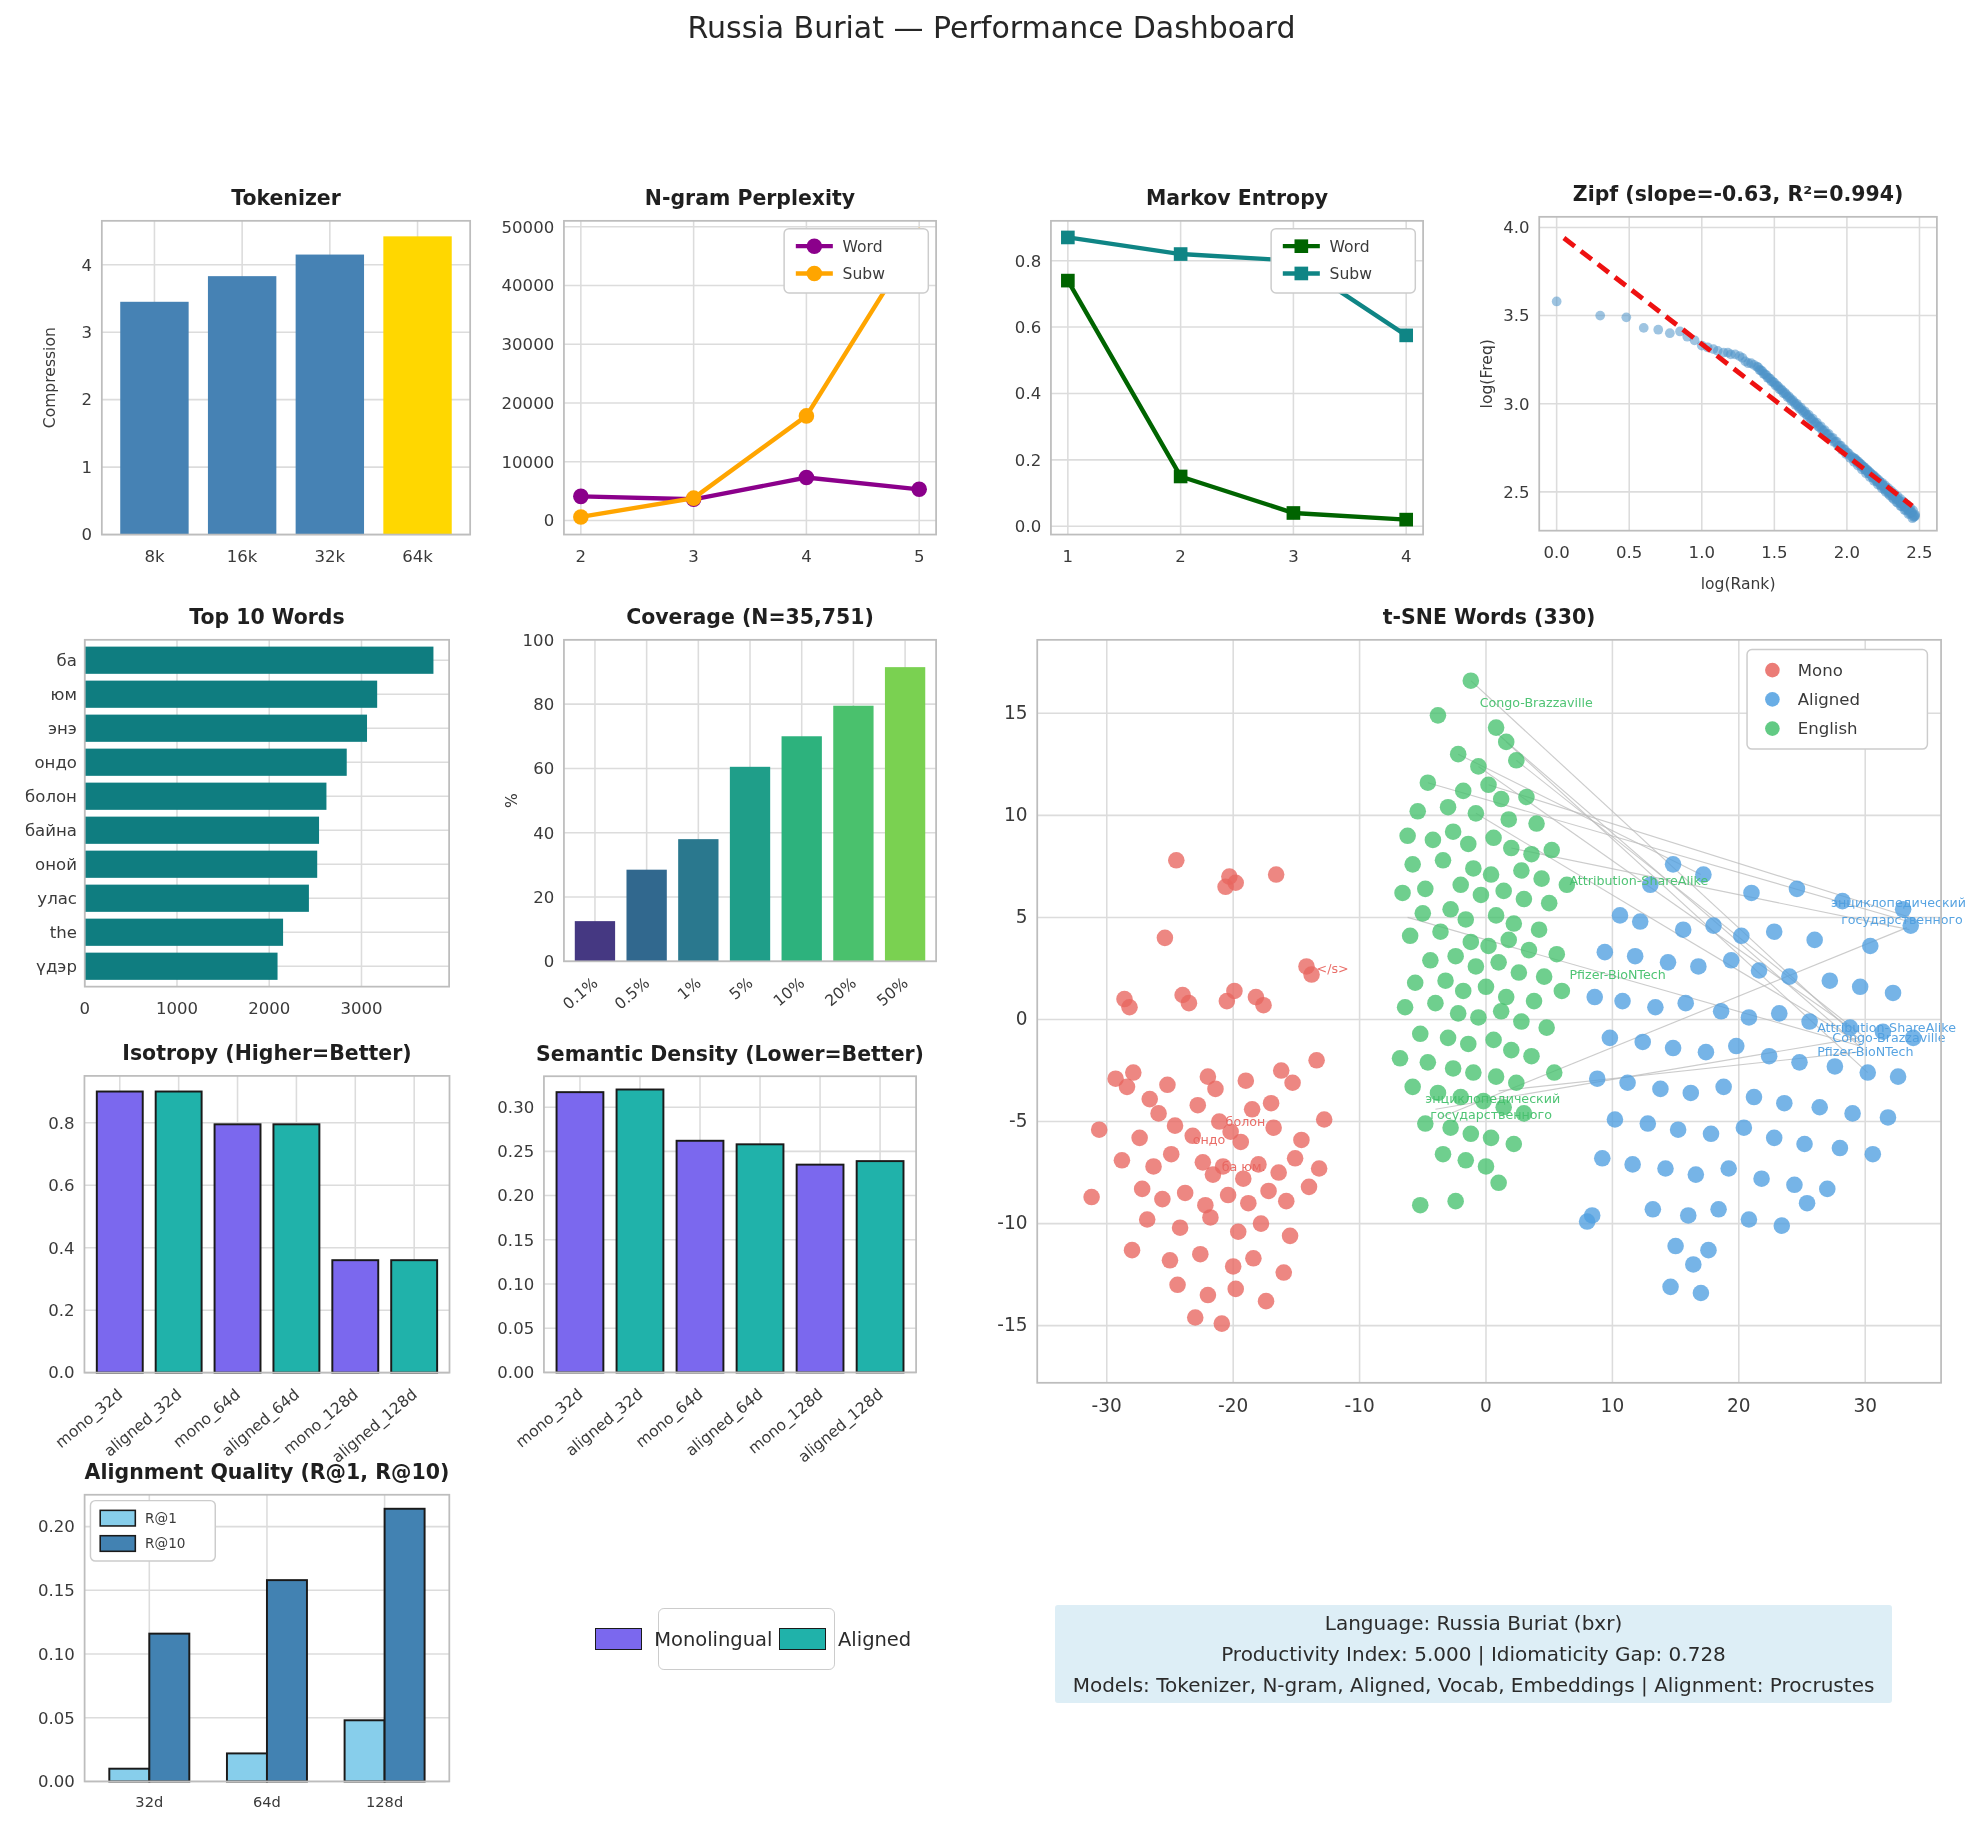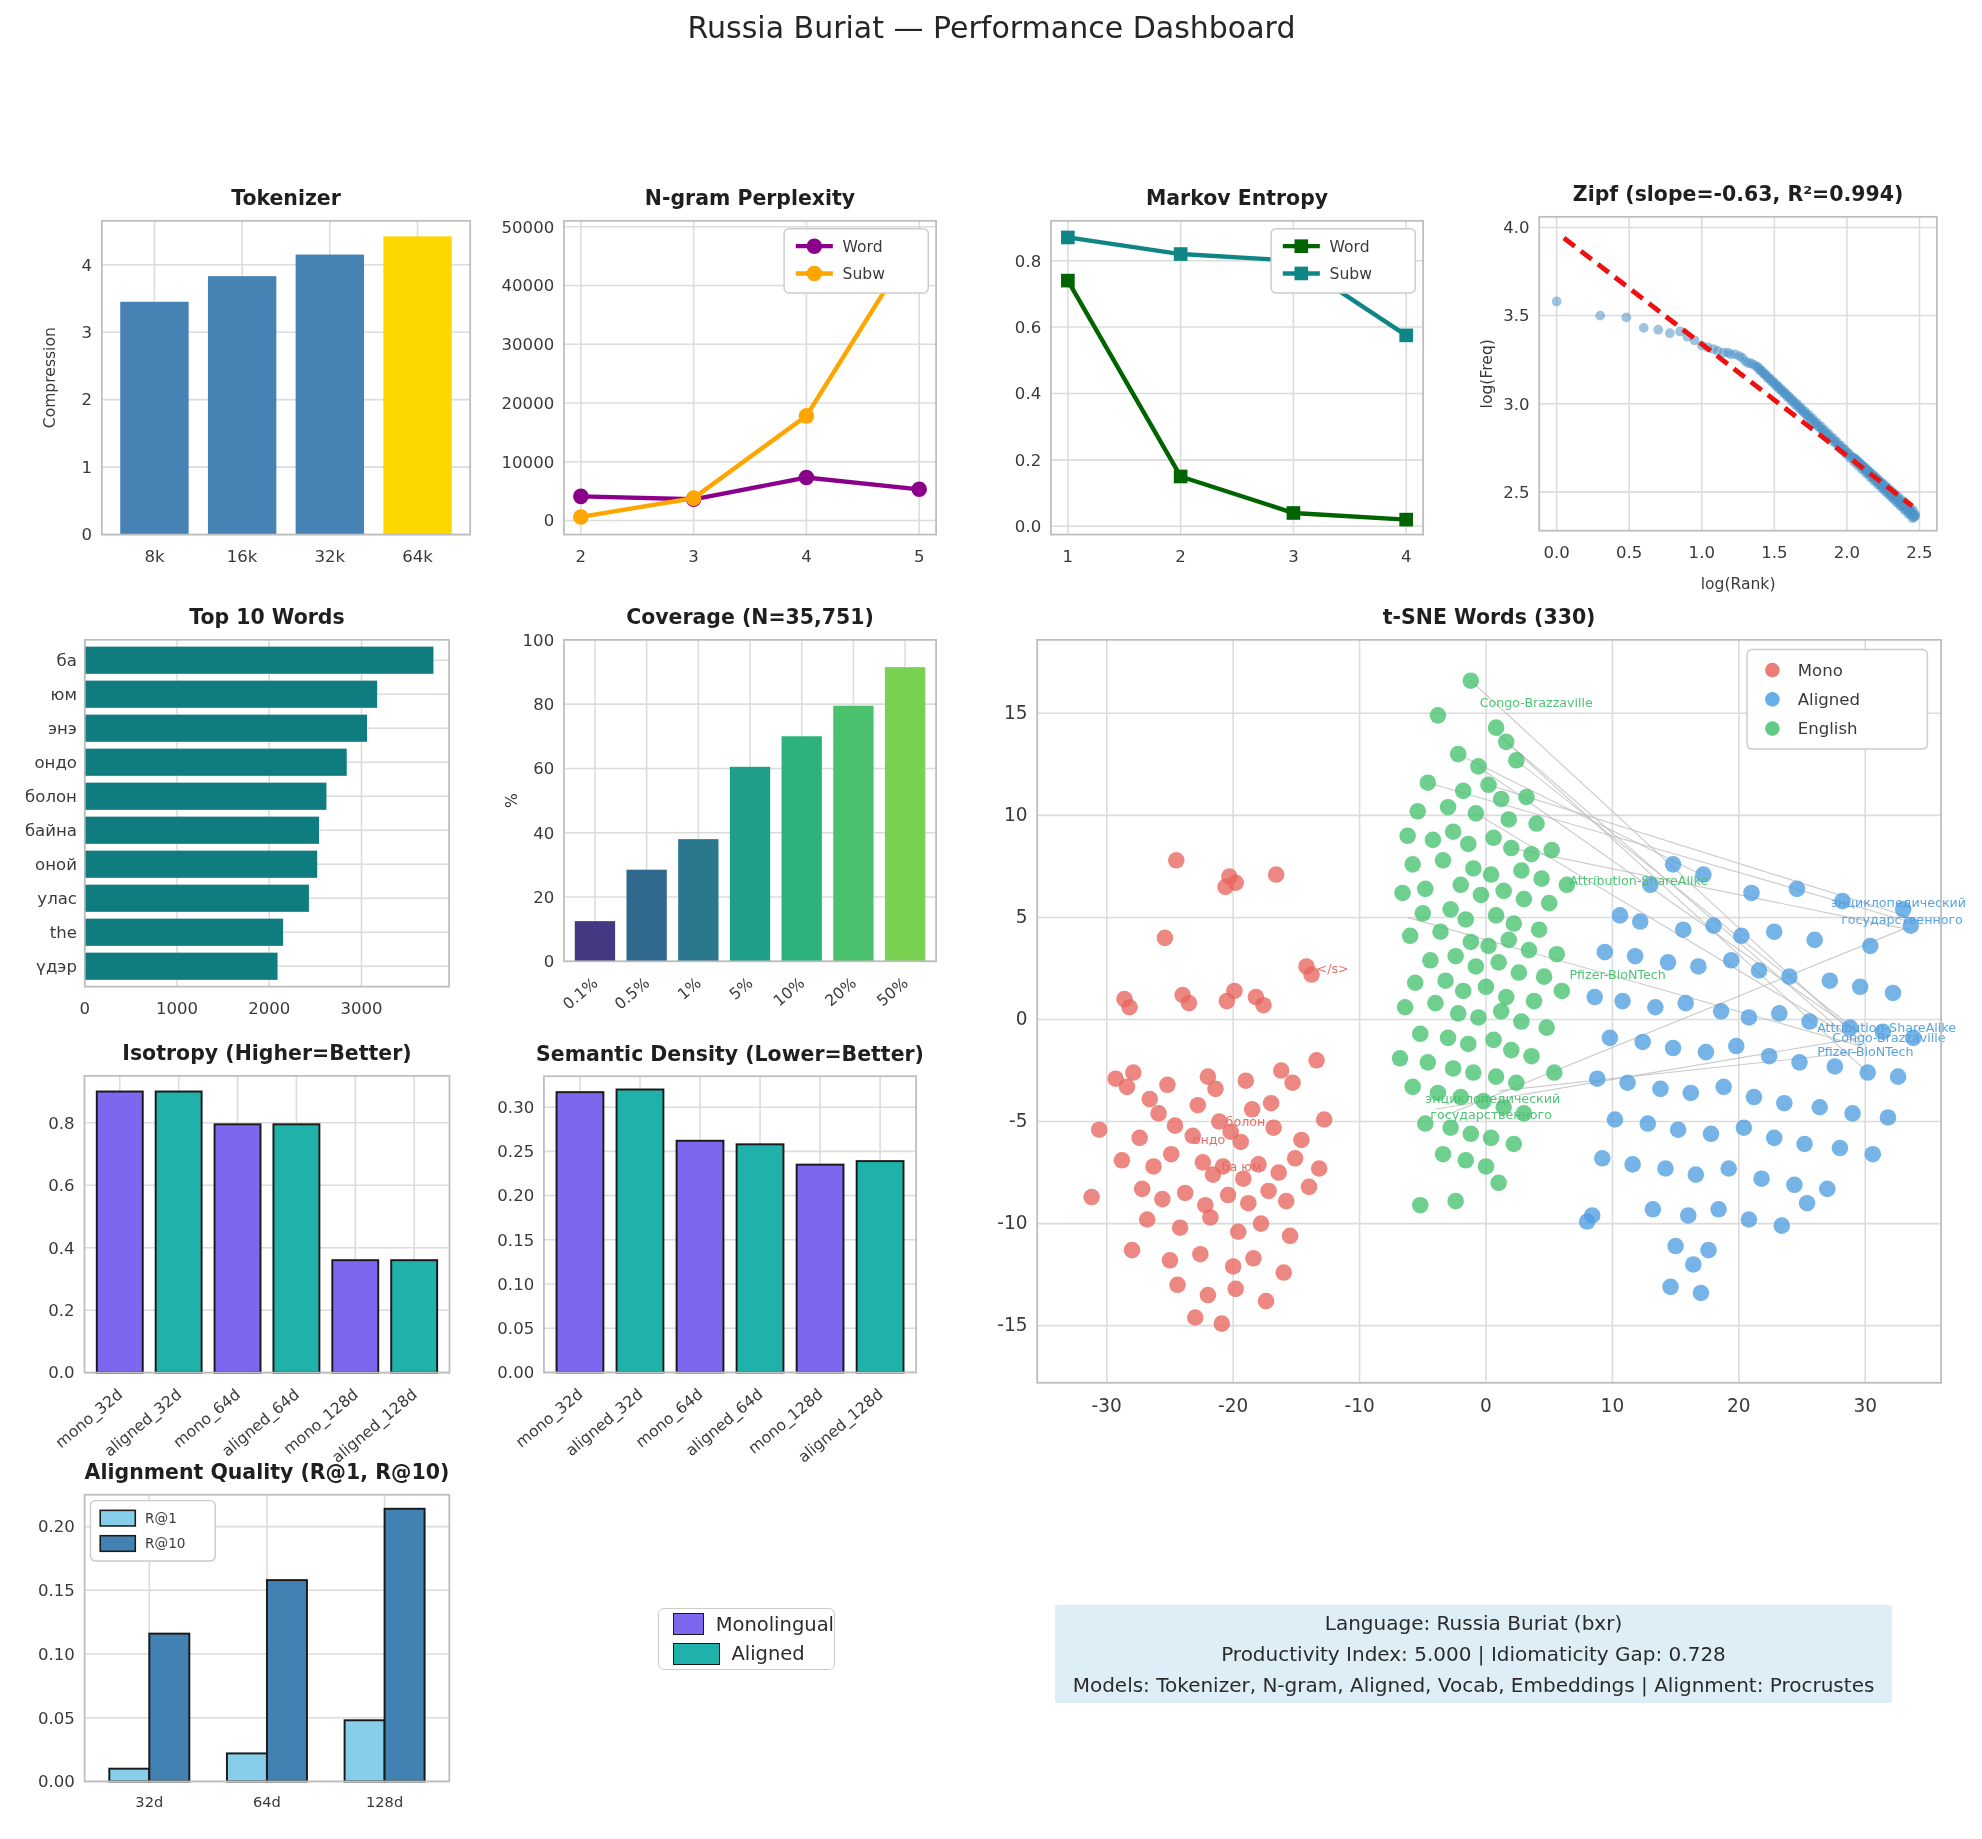--- a/index.html
+++ b/index.html
@@ -9,21 +9,21 @@
   }
   #main-title{
     position:absolute;left:0;top:9.8px;width:1983px;text-align:center;
     font-size:30px;font-weight:normal;color:#262626;
   }
   .panel{position:absolute;}
   .panel svg{display:block;overflow:visible;}
   #shared-legend{
     position:absolute;left:658px;top:1608px;width:177px;height:62px;
     background:#ffffff;border:1.5px solid #cccccc;border-radius:5.9px;
-    display:flex;flex-direction:column;justify-content:center;gap:6.8px;padding-left:13.7px;box-sizing:border-box;
+    display:flex;flex-direction:row;justify-content:center;gap:6.8px;padding-left:13.7px;box-sizing:border-box;
   }
   .sl-row{display:flex;align-items:center;gap:11.7px;}
   .sl-swatch{width:47px;height:22.4px;border:1.8px solid #1a1a1a;box-sizing:border-box;display:inline-block;}
   .sl-label{font-size:19.5px;color:#2b2b2b;}
   #info-box{
     position:absolute;left:1055px;top:1605px;width:837px;height:98px;
     background:#ddeef6;border-radius:2.9px;
     display:flex;flex-direction:column;justify-content:center;text-align:center;
     font-size:20px;color:#2b2b2b;line-height:31px;
   }

